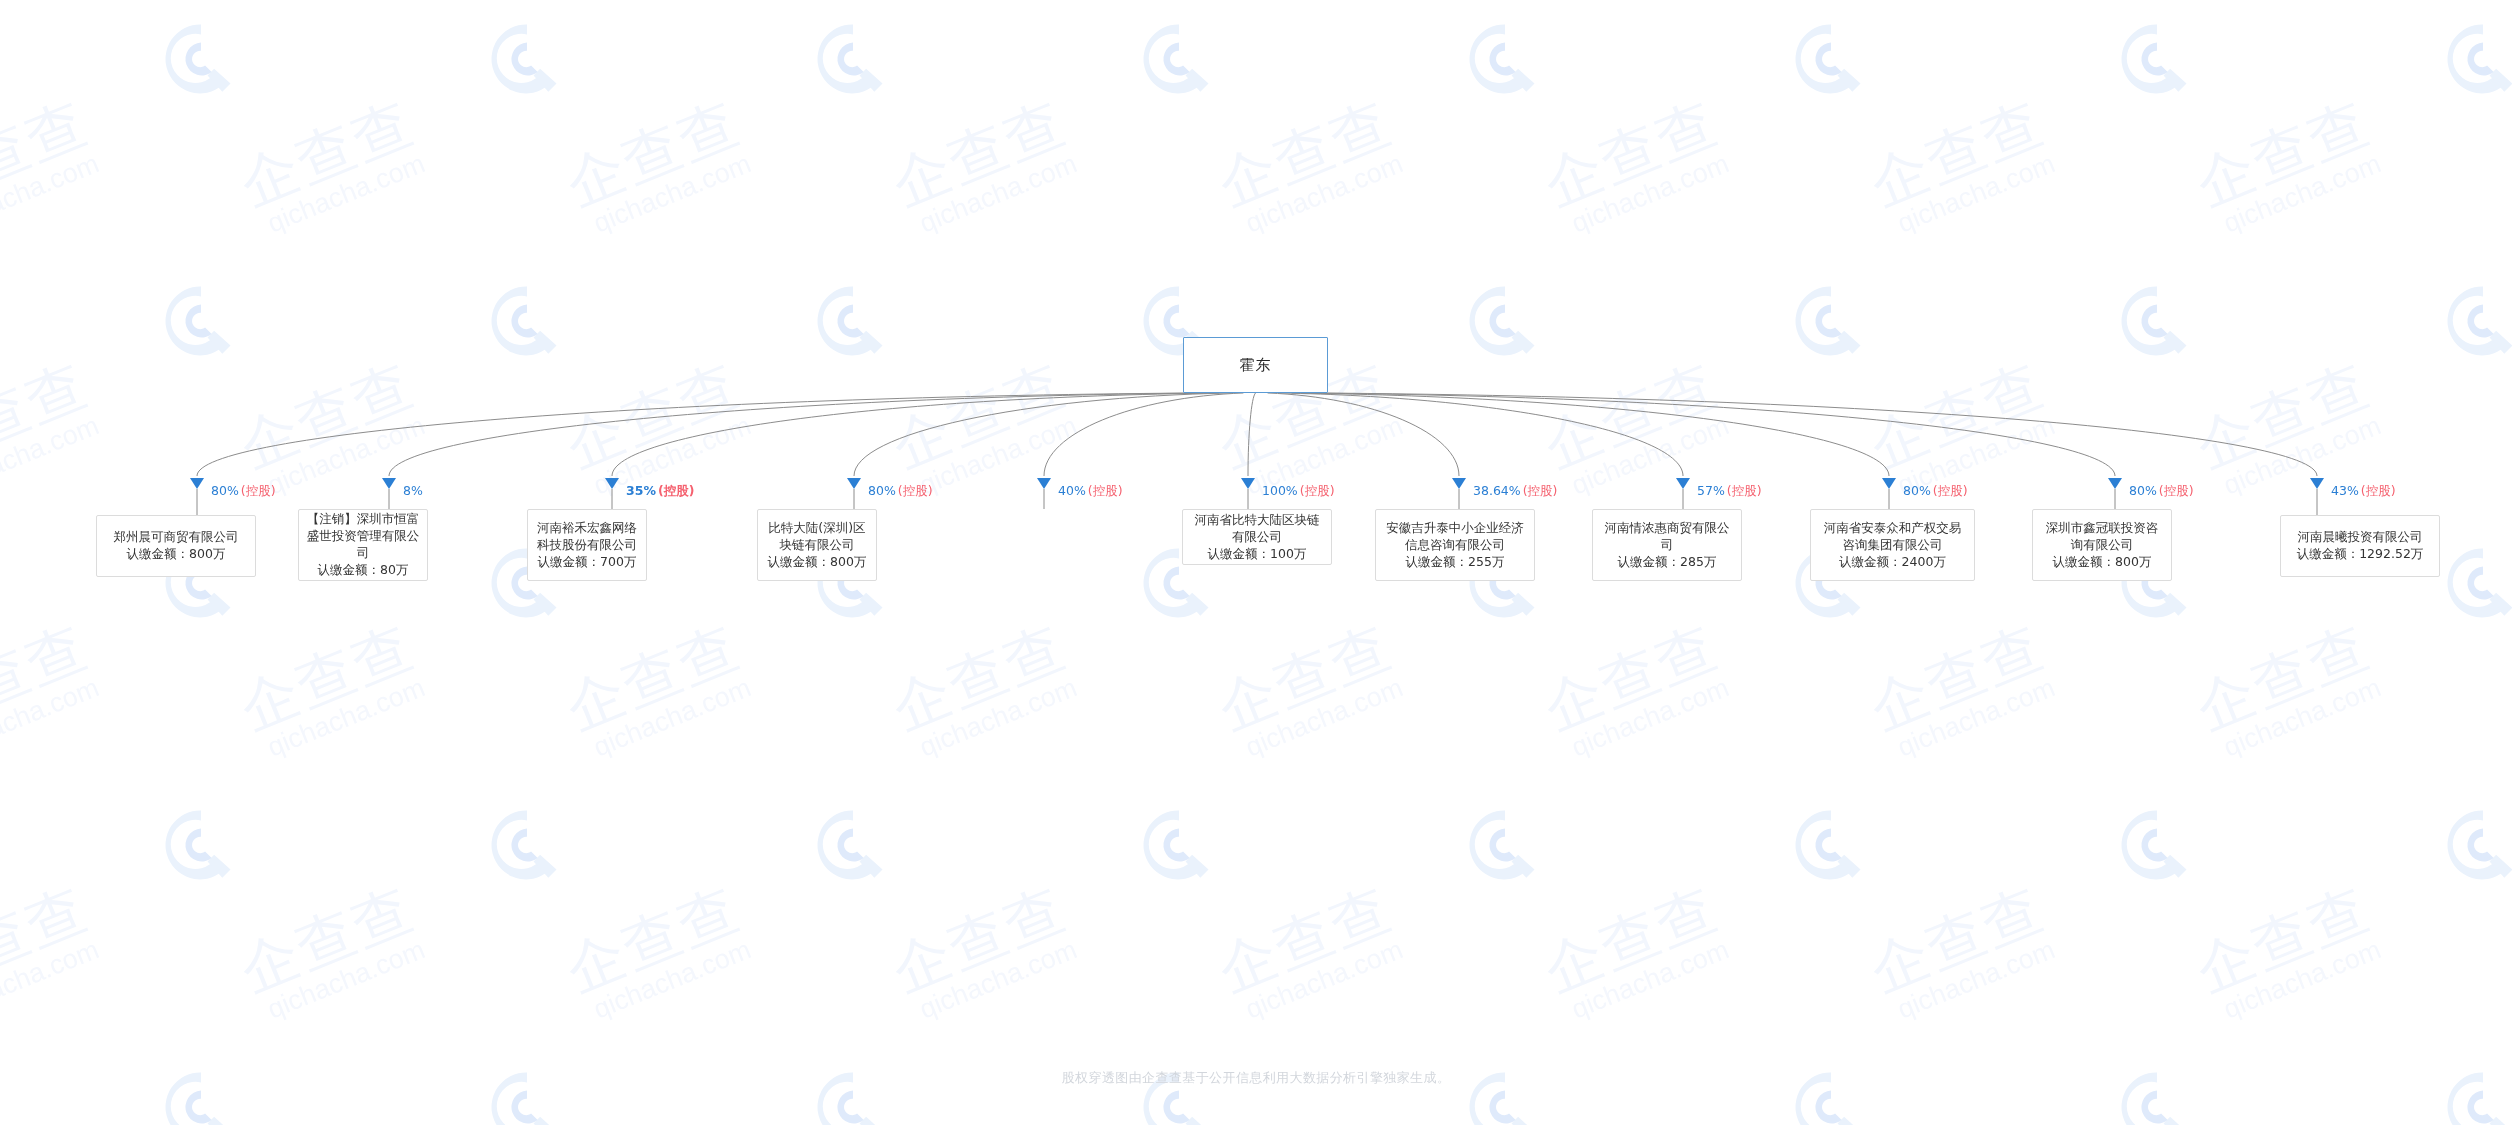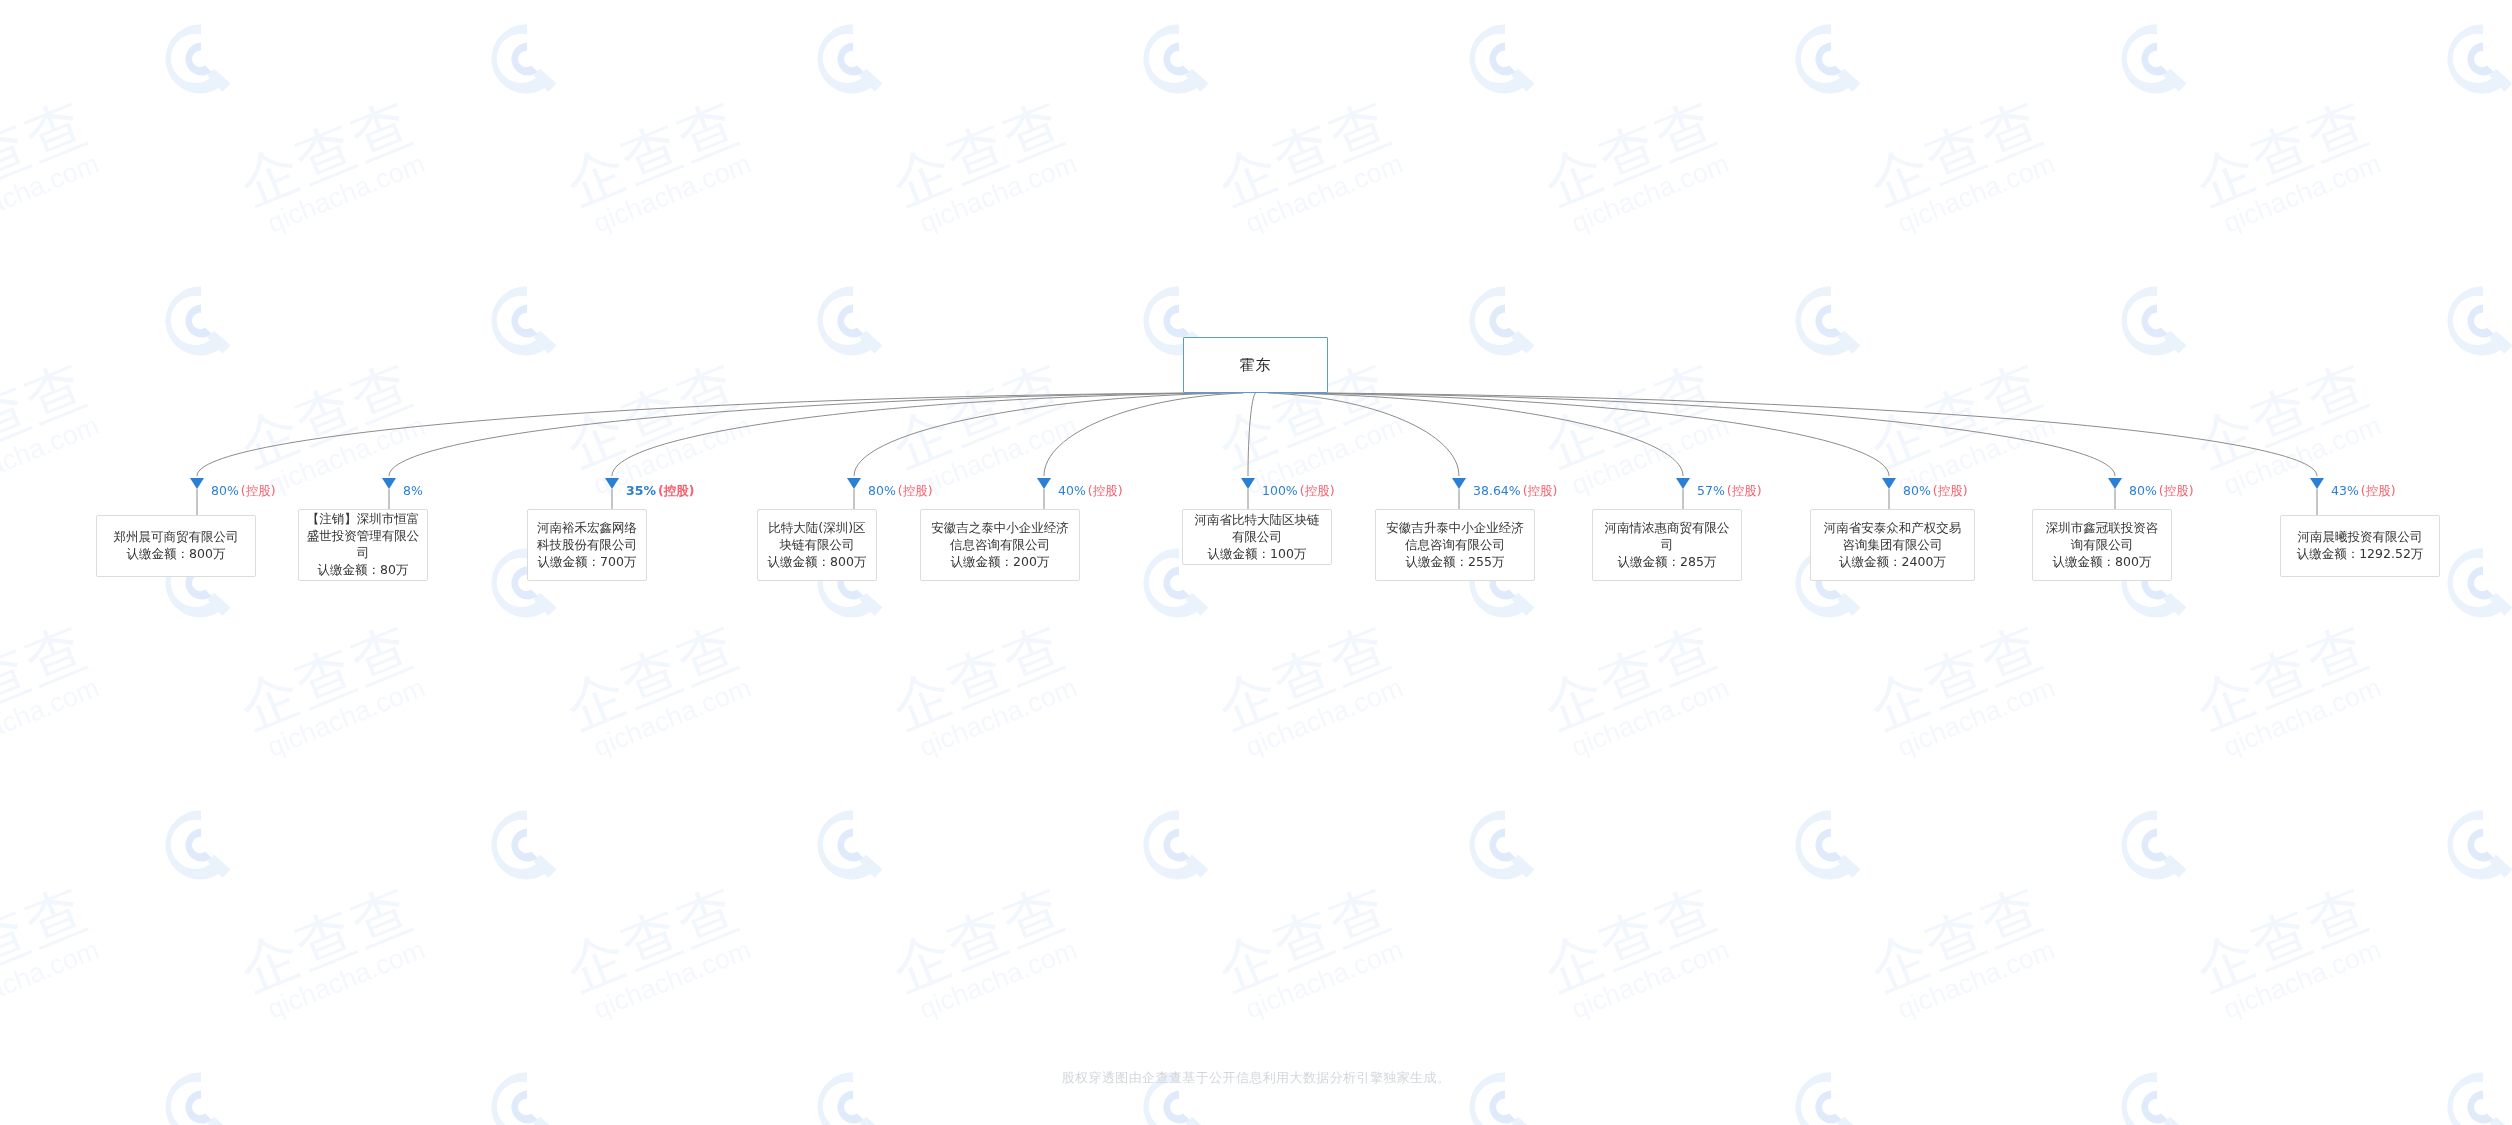--- a/index.html
+++ b/index.html
@@ -642,24 +642,20 @@
         <div class="child-amount">认缴金额：80万</div>
       </div>
       <div class="child-node" style="left: 527px; top: 509px; width: 120px; height: 72px; justify-content: center;">
         <div class="child-name">河南裕禾宏鑫网络科技股份有限公司</div>
         <div class="child-amount">认缴金额：700万</div>
       </div>
       <div class="child-node" style="left: 757px; top: 509px; width: 120px; height: 72px;">
         <div class="child-name">比特大陆(深圳)区块链有限公司</div>
         <div class="child-amount">认缴金额：800万</div>
       </div>
-      <div class="child-node" style="left: 920px; top: 509px; width: 160px; height: 72px;">
-        <div class="child-name">安徽吉之泰中小企业经济信息咨询有限公司</div>
-        <div class="child-amount">认缴金额：200万</div>
-      </div>
       <div class="child-node" style="left: 1182px; top: 509px; width: 150px; height: 56px;">
         <div class="child-name">河南省比特大陆区块链有限公司</div>
         <div class="child-amount">认缴金额：100万</div>
       </div>
       <div class="child-node" style="left: 1375px; top: 509px; width: 160px; height: 72px;">
         <div class="child-name">安徽吉升泰中小企业经济信息咨询有限公司</div>
         <div class="child-amount">认缴金额：255万</div>
       </div>
       <div class="child-node" style="left: 1592px; top: 509px; width: 150px; height: 72px;">
         <div class="child-name">河南情浓惠商贸有限公司</div>

